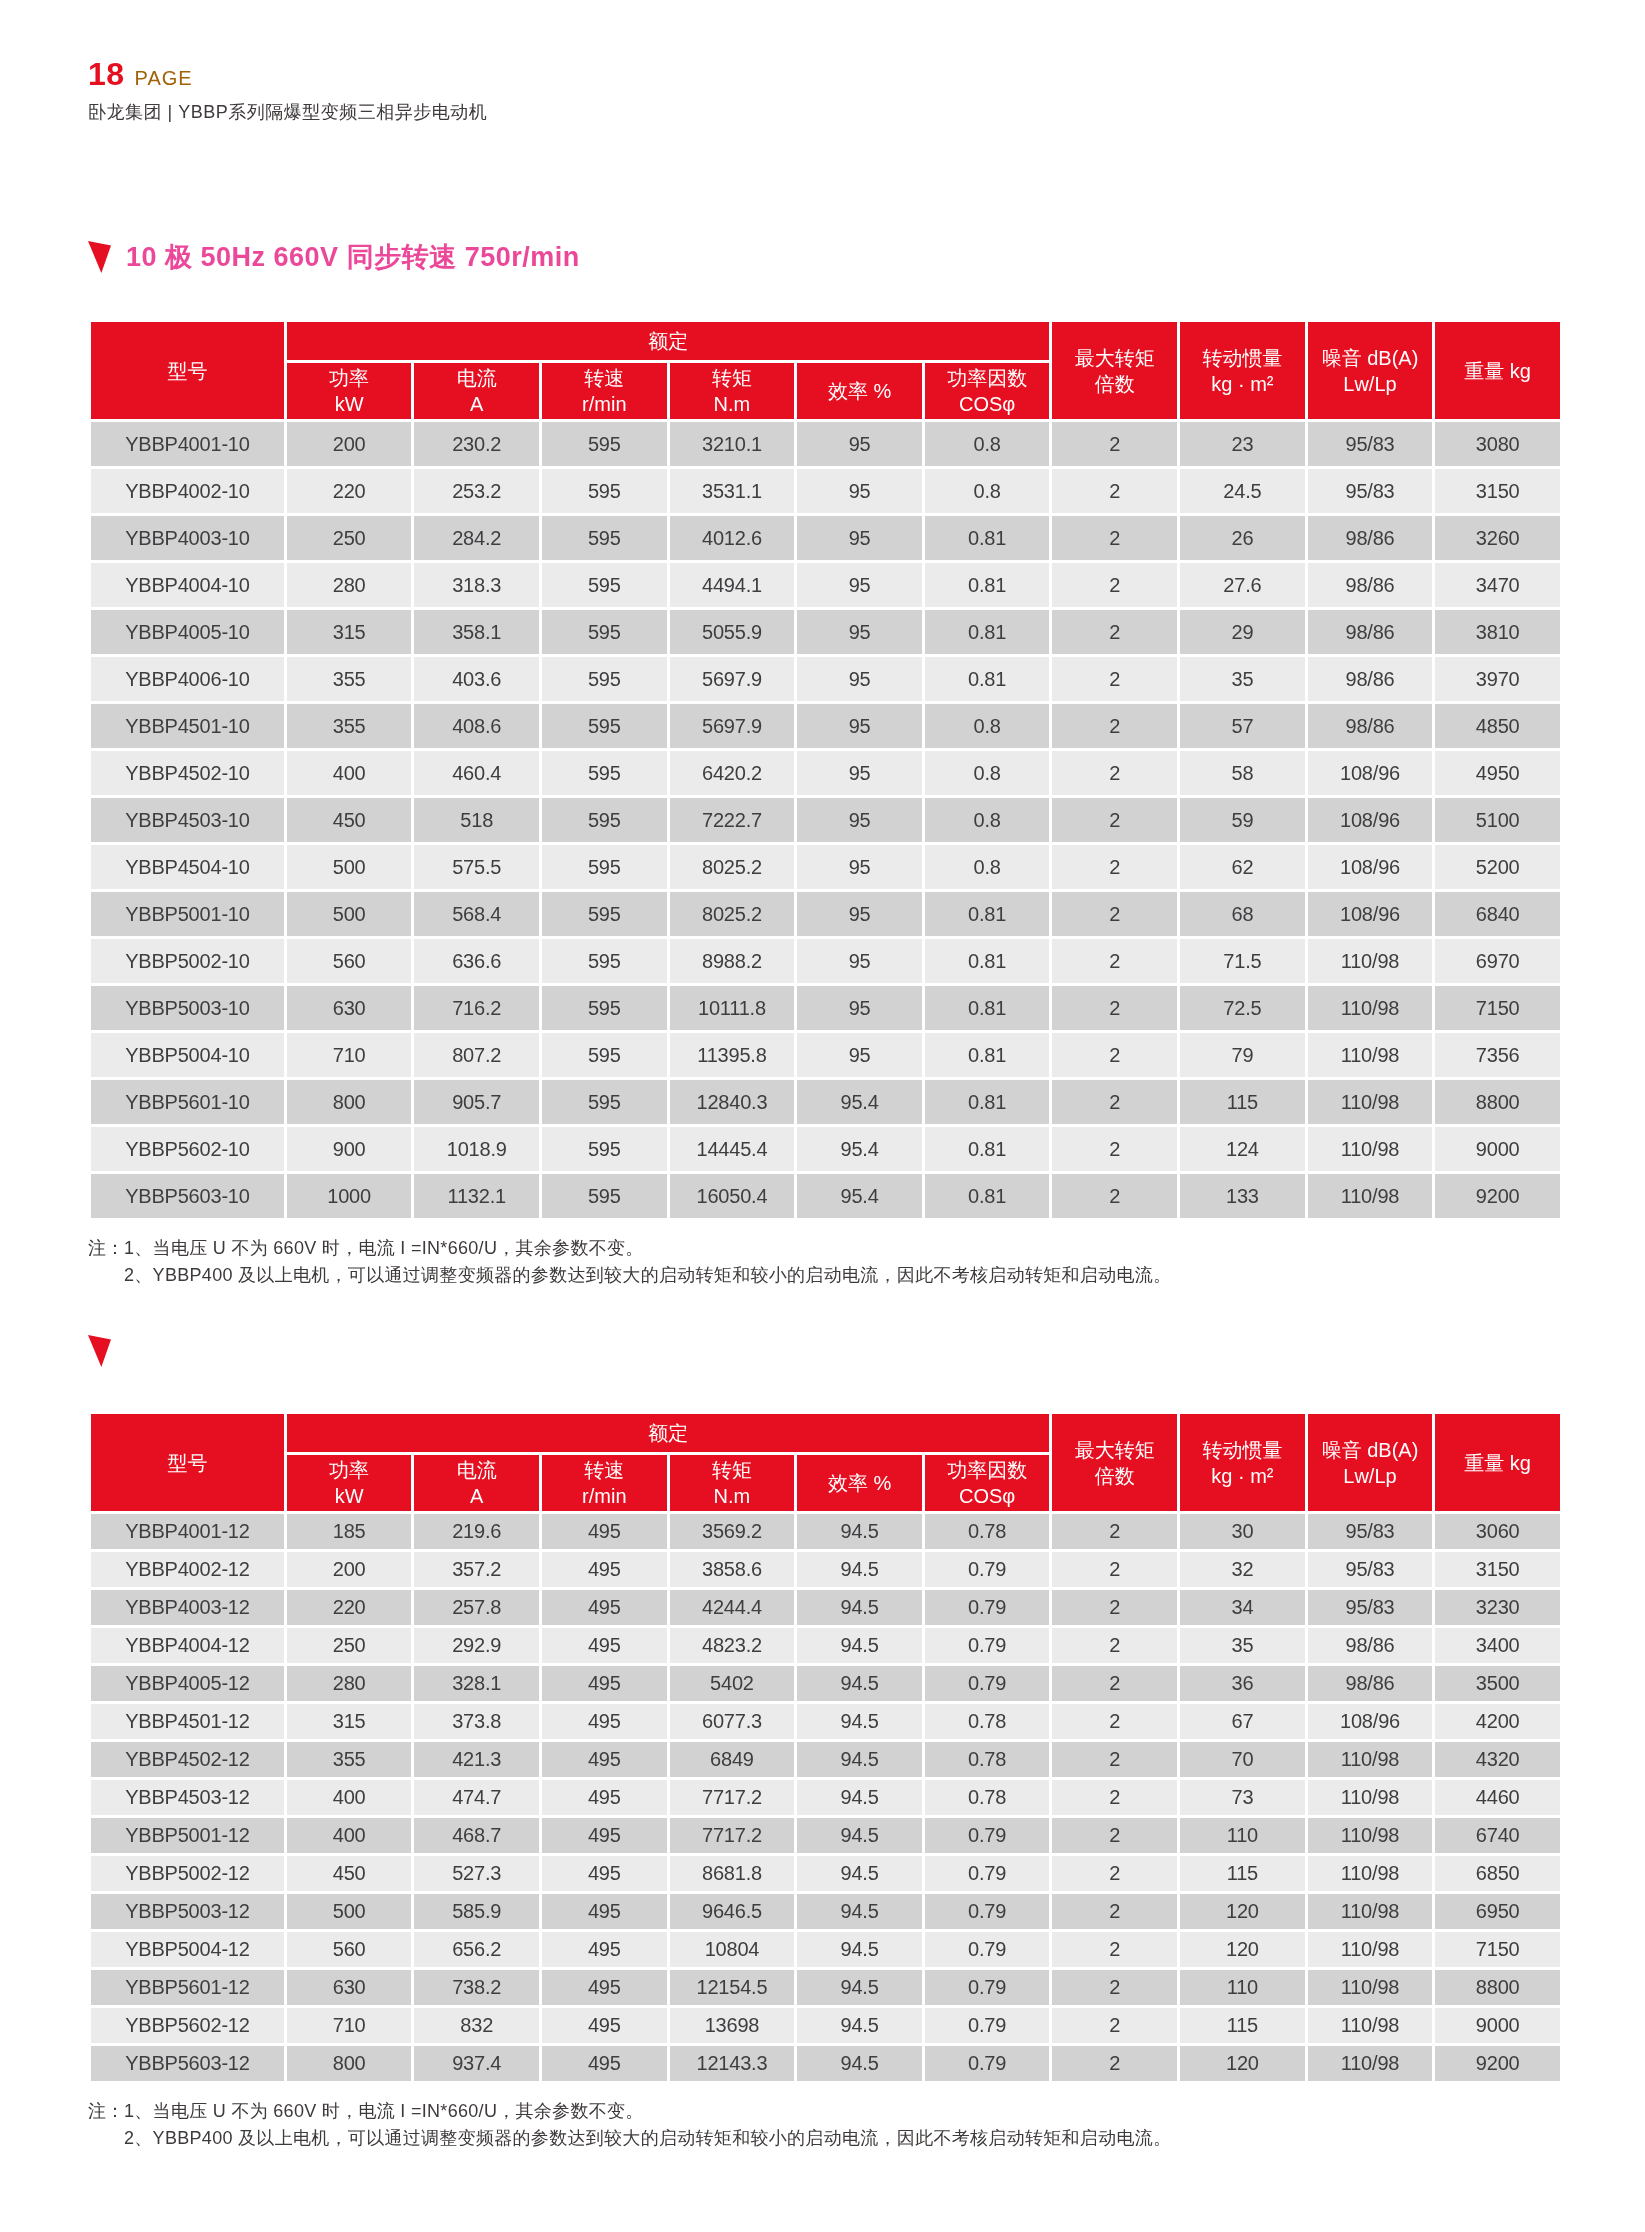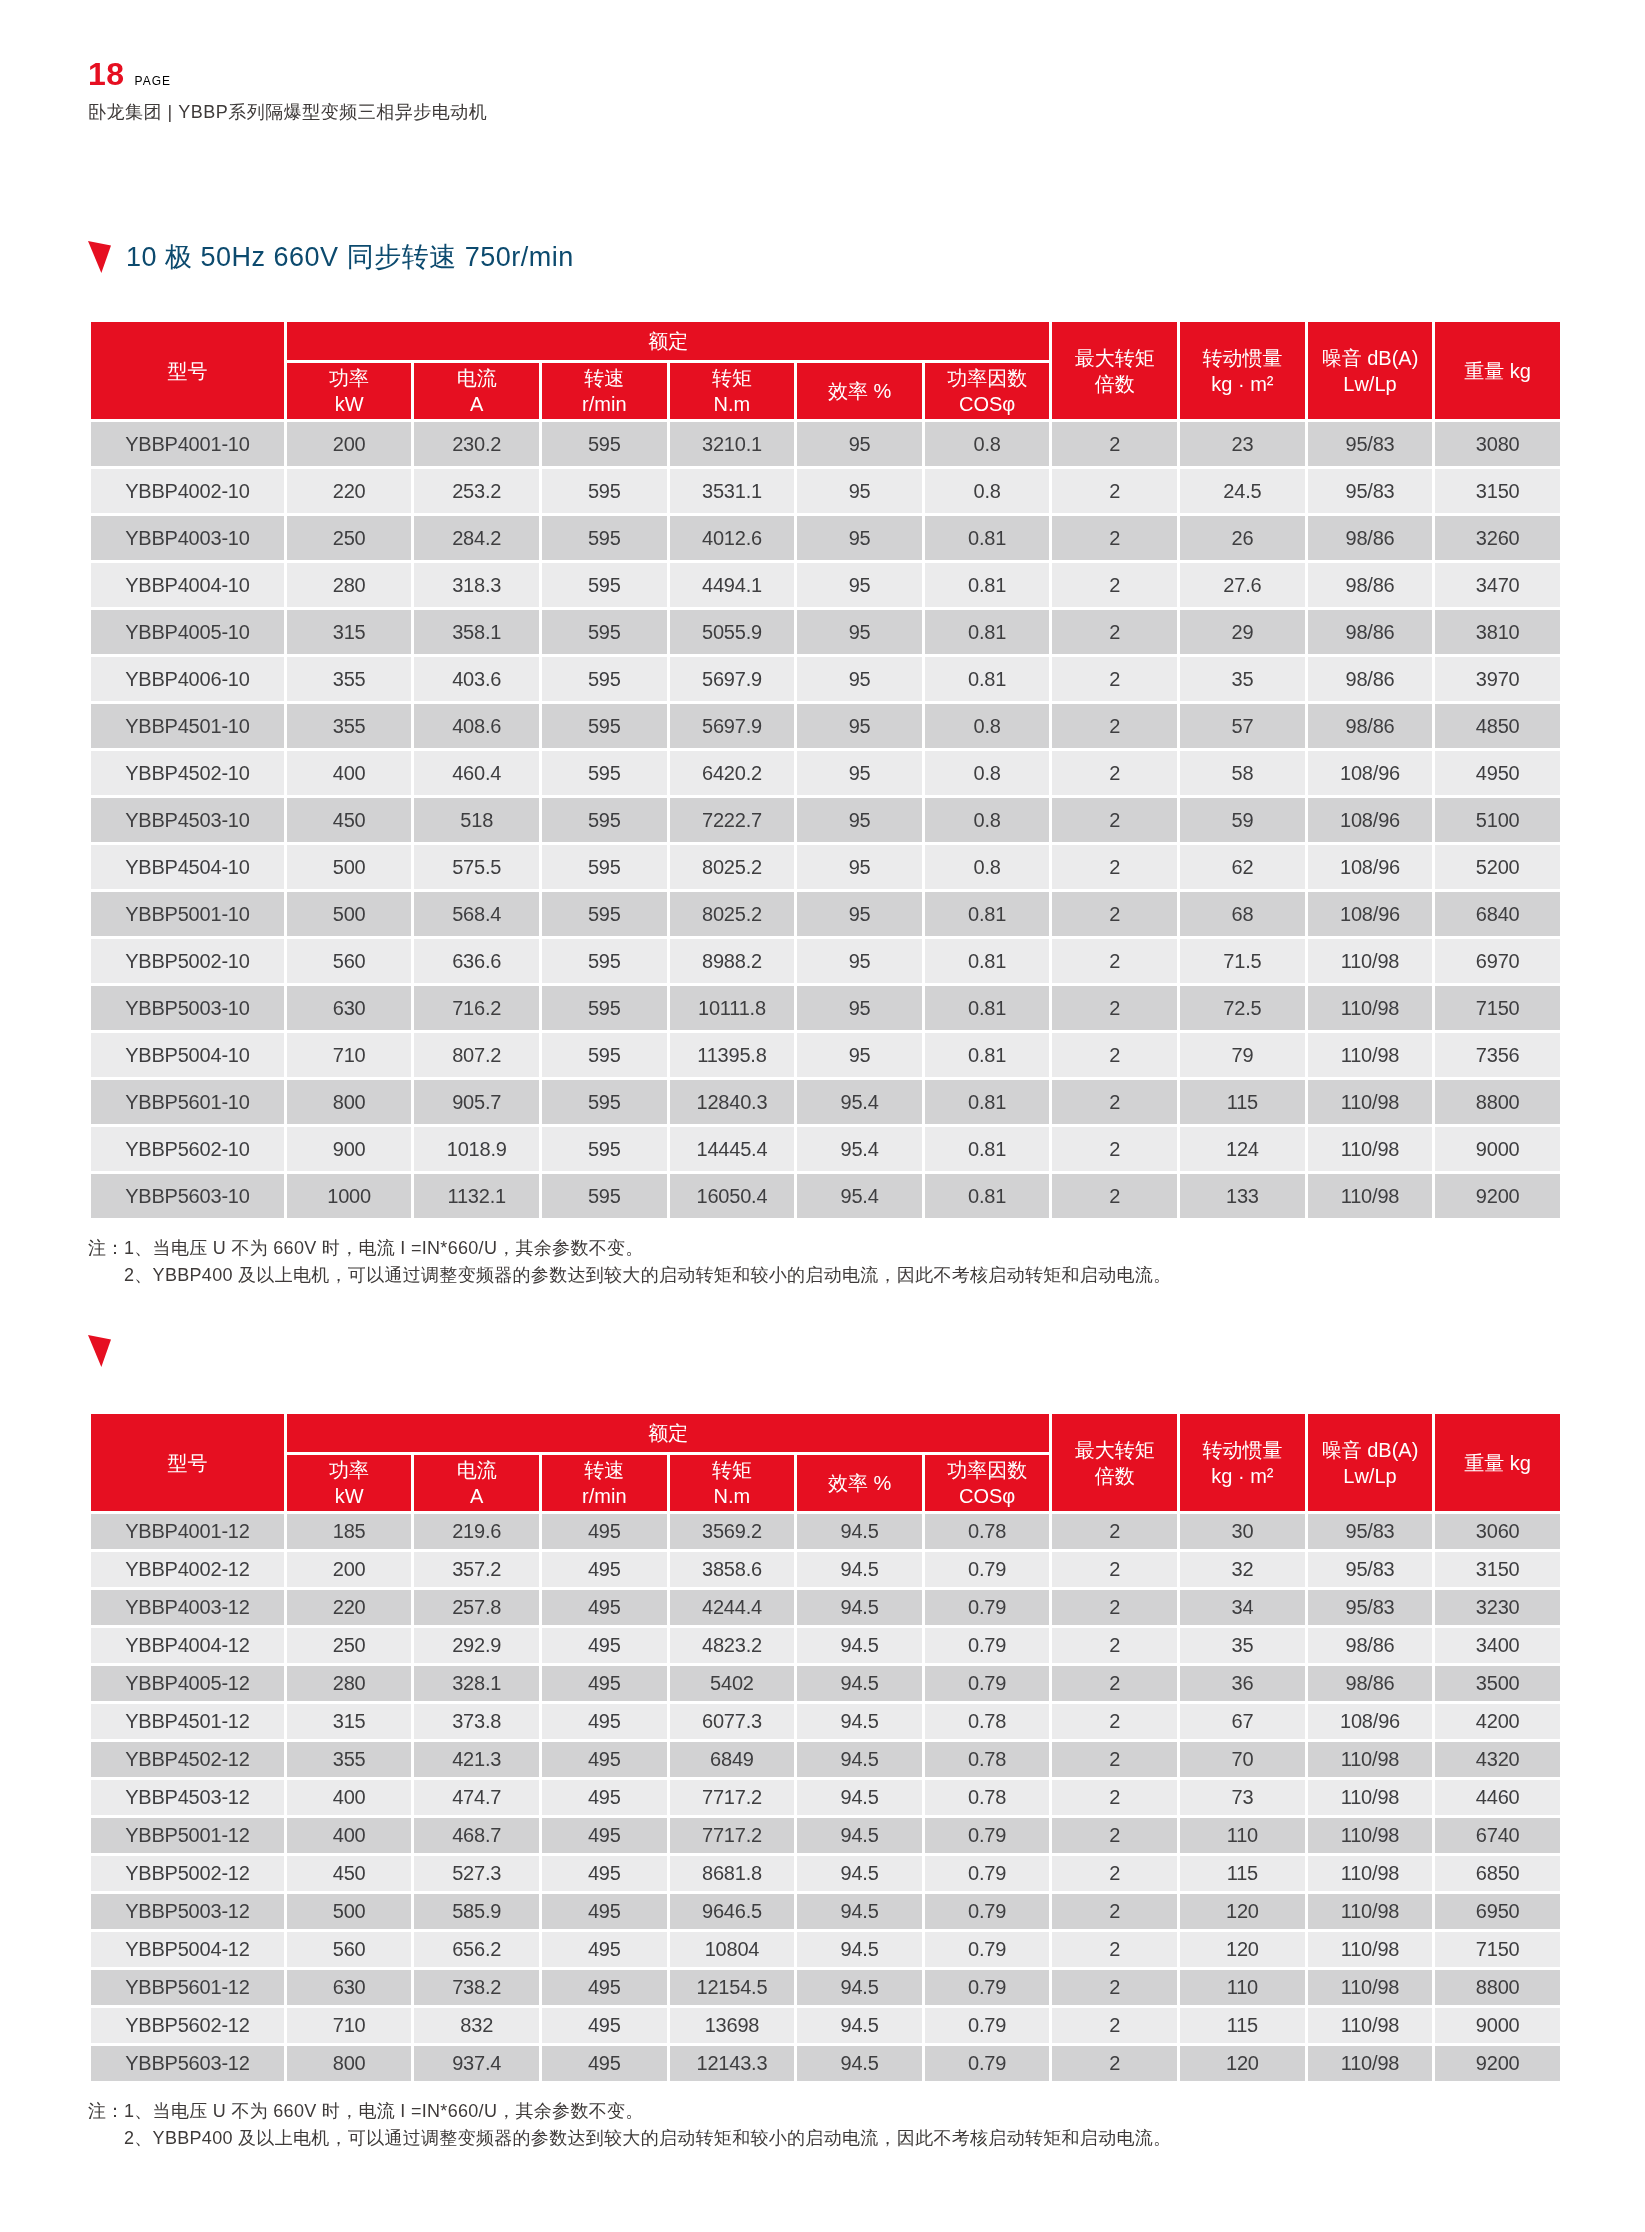--- a/index.html
+++ b/index.html
@@ -14,34 +14,34 @@
   body{
     width:1646px;height:2233px;overflow:hidden;
     font-family:"Liberation Sans","DejaVu Sans",sans-serif;
     color:var(--note-text);
   }
   .page{width:1646px;height:2233px;padding:56px 44px 0 88px;position:relative;background:#fff;}
 
   
   .page-head{display:flex;align-items:baseline;gap:10px;}
   .page-num{font-size:32px;font-weight:bold;color:var(--accent);letter-spacing:0.5px;}
-  .page-word{font-size:12px;color:#000000;letter-spacing:1px;}
+  .page-word{font-size:20px;color:#a16207;letter-spacing:1px;}
   .doc-subtitle{margin-top:7px;font-size:18px;color:#3e3a39;letter-spacing:0.5px;}
 
   
   .spec-section{margin:0;}
   .sec-title{display:flex;align-items:center;margin-top:0;}
   .sec-1{margin-top:115px;}
   .sec-2{margin-top:46px;}
   .tri{
     width:23px;height:32px;background:var(--accent);
     clip-path:polygon(0 0,100% 14%,58% 100%);
     margin-right:15px;flex:0 0 auto;
   }
-  .sec-title-text{font-size:27px;font-weight:normal;color:#0c4a6e;letter-spacing:0.5px;}
+  .sec-title-text{font-size:27px;font-weight:bold;color:#ec4899;letter-spacing:0.5px;}
 
   
   table.spec{
     width:1475px;table-layout:fixed;
     border-collapse:separate;border-spacing:3px;
     margin-top:44px;
   }
   col.c-model{width:13.4%;}
   col.c-val{width:8.66%;}
   table.spec th{

